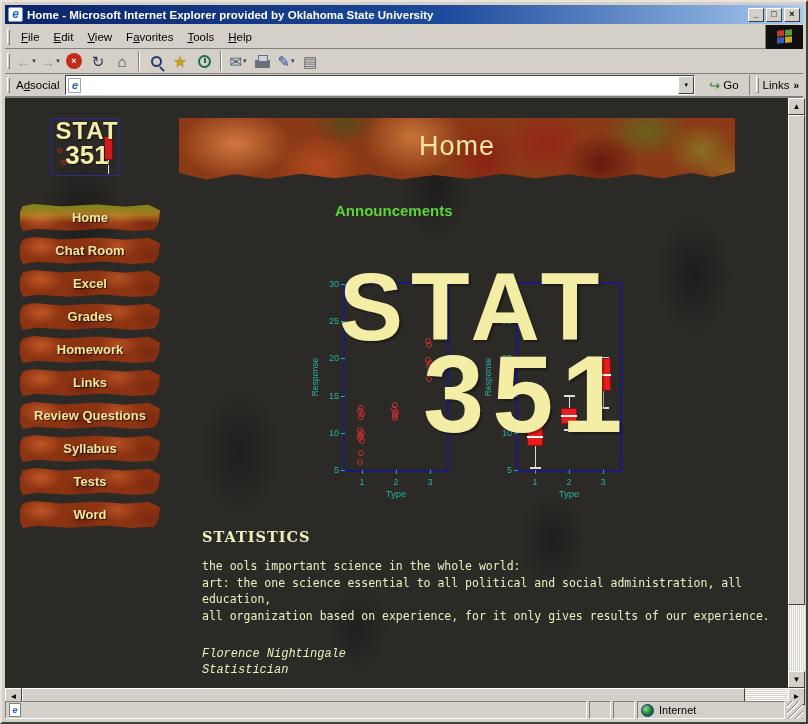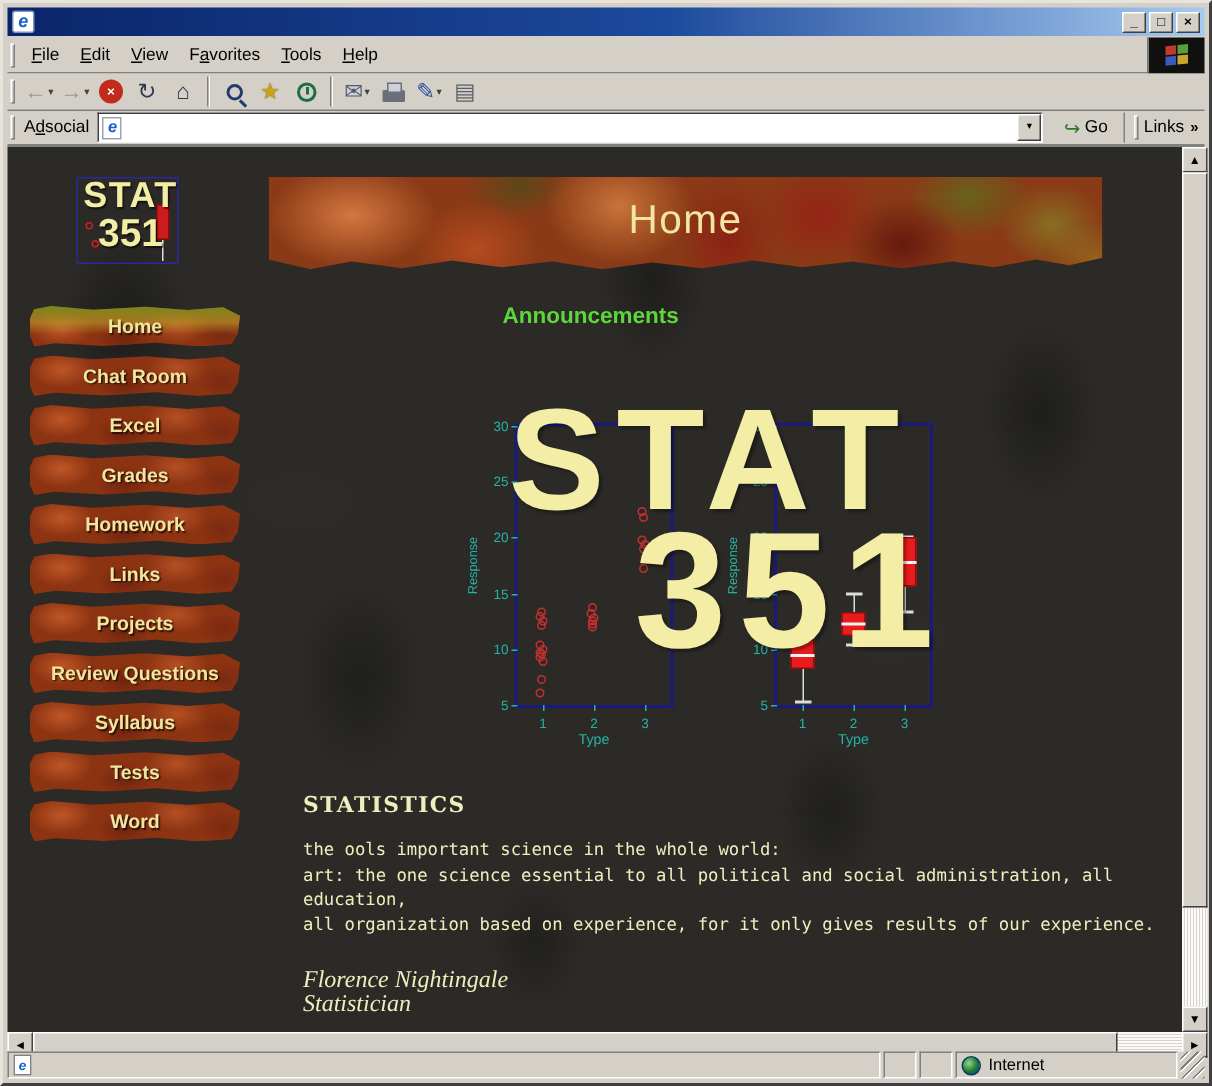--- a/index.html
+++ b/index.html
@@ -144,21 +144,21 @@
   .watermark { position:absolute; left:334px; top:170px; color:var(--watermark,#f3eda6); font-weight:bold;
     line-height:.82; pointer-events:none; text-shadow:2px 2px 2px rgba(0,0,0,.35); }
   .watermark .w1 { font-size:96px; letter-spacing:8px; }
   .watermark .w2 { font-size:110px; letter-spacing:8px; margin-left:84px; margin-top:2px; }
 
   .stats-head { position:absolute; left:197px; top:430px; color:#eeeebe; font-family:"DejaVu Serif",serif;
     font-weight:bold; font-size:14.5px; letter-spacing:1px; }
   .quote { position:absolute; left:197px; top:460px; width:575px; color:var(--body-text,#eeeebe);
     font-family:"DejaVu Sans Mono",monospace; font-size:11.5px; line-height:16.5px; }
   .attrib { position:absolute; left:197px; top:548px; color:var(--body-text,#eeeebe);
-    font-family:Liberation Serif, serif; font-size:16px; font-style:italic; line-height:16px; }
+    font-family:Liberation Mono, monospace; font-size:12px; font-style:italic; line-height:16px; }
 
   
   .sb-btn { position:absolute; width:17px; height:17px; background:#d4d0c8;
     border:1px solid; border-color:#fff #404040 #404040 #fff; font-size:8px; color:#000;
     display:flex; align-items:center; justify-content:center; }
   .vscroll { position:absolute; left:786px; top:96px; width:17px; height:590px;
     background:repeating-linear-gradient(90deg,#fbfaf8 0 1px,#d8d4cc 1px 2px); }
   .vscroll .up { top:0; left:0; } .vscroll .down { bottom:0; left:0; top:auto; }
   .vthumb { position:absolute; left:0; top:17px; width:17px; height:490px; background:#d4d0c8;
     border:1px solid; border-color:#fff #404040 #404040 #fff; }
@@ -182,20 +182,21 @@
   .grip { width:16px; background:
     repeating-linear-gradient(135deg, transparent 0 3px, #808080 3px 4px, #fff 4px 5px); }
 </style>
 </head>
 <body>
 
 <div class="window">
 
   <div class="titlebar">
     <span class="ie-ico">e</span>
+    <span>Home - Microsoft Internet Explorer provided by Oklahoma State University</span>
     <span class="tspacer"></span>
     <span class="winbtn">_</span>
     <span class="winbtn">□</span>
     <span class="winbtn">×</span>
   </div>
 
   <div class="menubar">
     <span class="mhandle"></span>
     <span id="menu-items"><span class="menu-item"><u>F</u>ile</span><span class="menu-item"><u>E</u>dit</span><span class="menu-item"><u>V</u>iew</span><span class="menu-item">F<u>a</u>vorites</span><span class="menu-item"><u>T</u>ools</span><span class="menu-item"><u>H</u>elp</span></span>
     <span class="ie-brand">
@@ -304,23 +305,20 @@
           <span>Excel</span>
         </div>
         <div class="navbtn">
           <span>Grades</span>
         </div>
         <div class="navbtn">
           <span>Homework</span>
         </div>
         <div class="navbtn">
           <span>Links</span>
-        </div>
-        <div class="navbtn">
-          <span>Projects</span>
         </div>
         <div class="navbtn">
           <span>Review Questions</span>
         </div>
         <div class="navbtn">
           <span>Syllabus</span>
         </div>
         <div class="navbtn">
           <span>Tests</span>
         </div>

